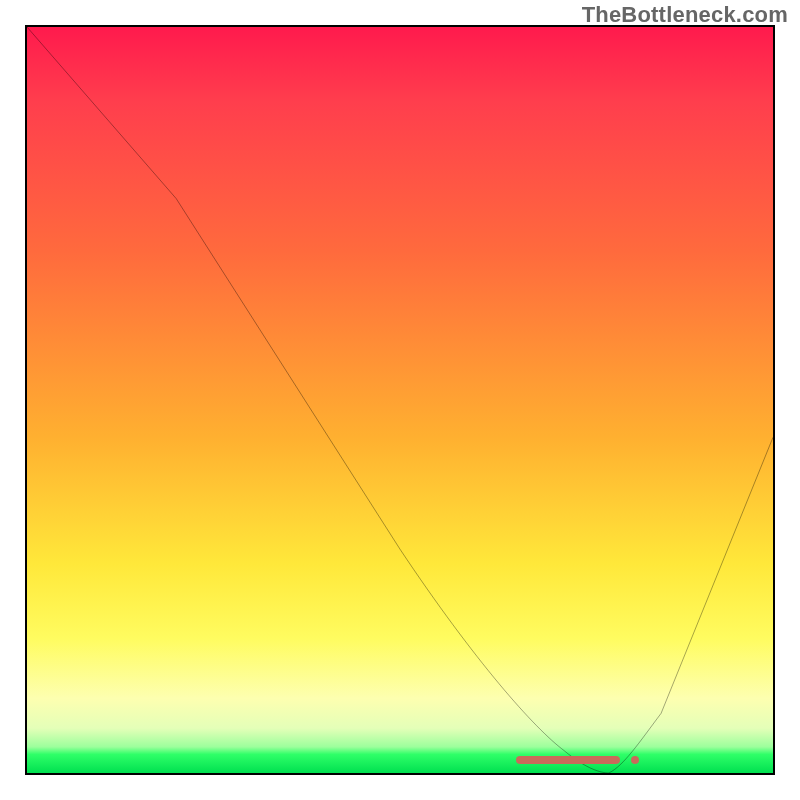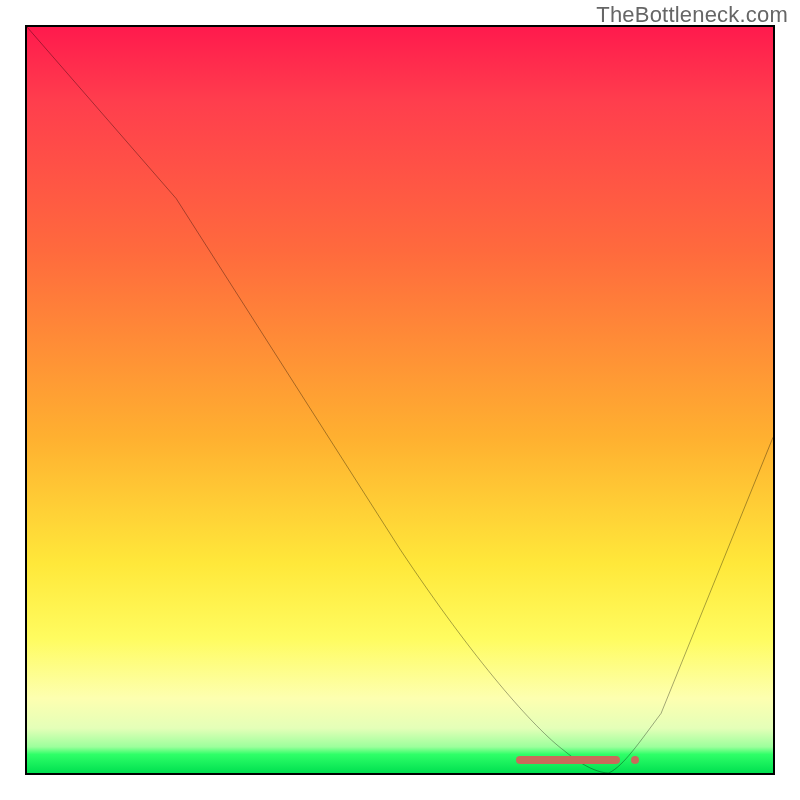--- a/index.html
+++ b/index.html
@@ -14,21 +14,21 @@
     position: relative;
     width: 800px;
     height: 800px;
   }
   .watermark {
     position: absolute;
     top: 2px;
     right: 12px;
     color: #666666;
     font-size: 22px;
-    font-weight: 400;
+    font-weight: 700;
     letter-spacing: 0.2px;
   }
   .plot-frame {
     position: absolute;
     left: 25px;
     top: 25px;
     width: 750px;
     height: 750px;
     border: 2px solid #000000;
     box-sizing: border-box;

